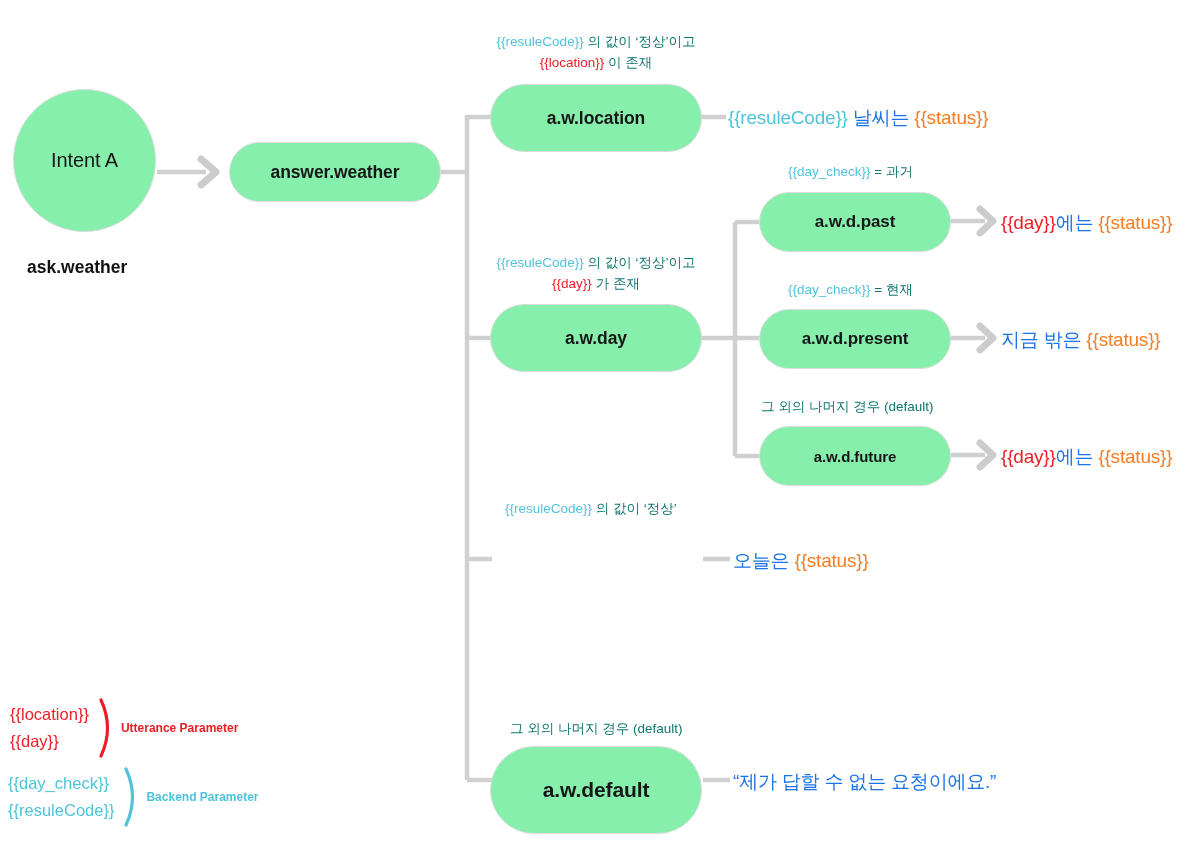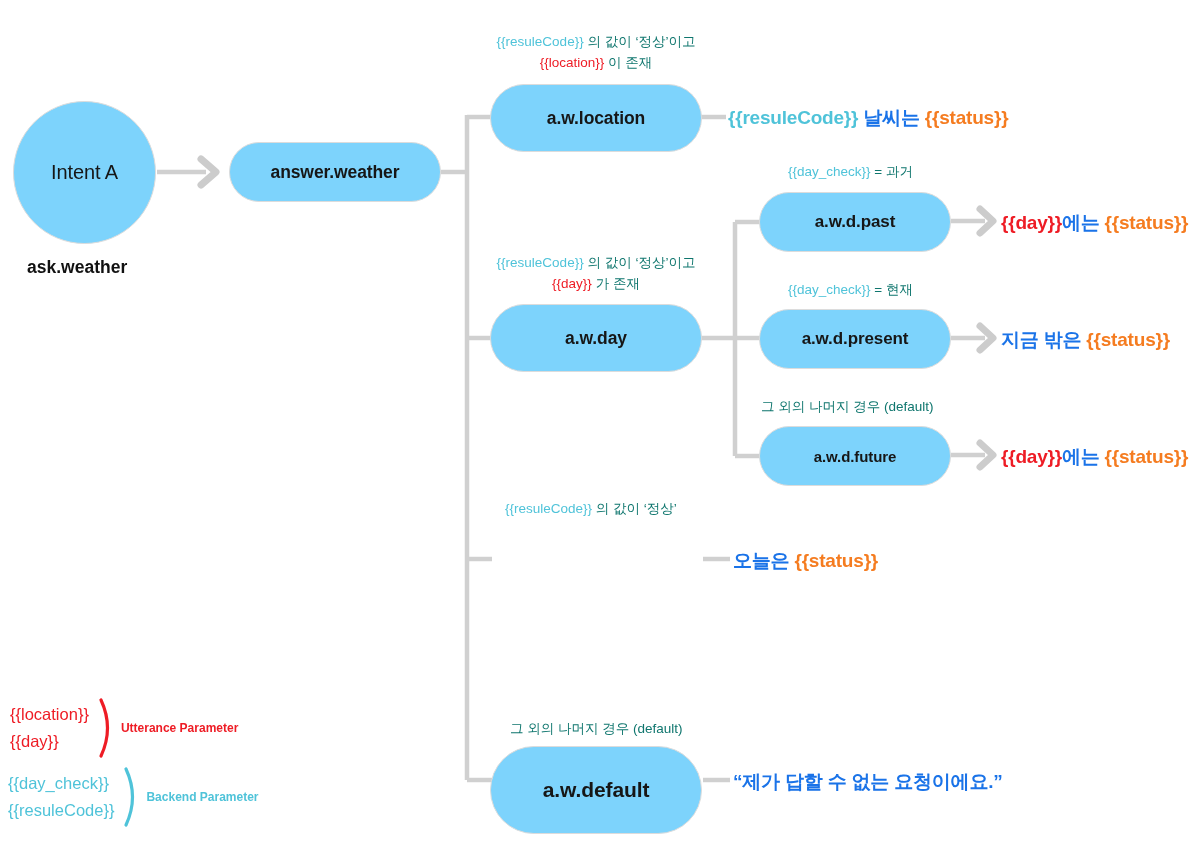--- a/index.html
+++ b/index.html
@@ -23,21 +23,21 @@
   svg.wires {
     position: absolute;
     left: 0; top: 0;
     width: 1200px;
     height: 852px;
     pointer-events: none;
   }
   .node {
     position: absolute;
     box-sizing: border-box;
-    background: #7dd3fc;
+    background: #86efac;
     border: 1.6px solid #dcdcdc;
     display: flex;
     align-items: center;
     justify-content: center;
     text-align: center;
     font-weight: bold;
     color: #161616;
     letter-spacing: -0.1px;
   }
   .node.pill { border-radius: 999px; }
@@ -56,21 +56,21 @@
     font-size: 13.5px;
     line-height: 1.55;
     color: #1c1c1c;
     white-space: nowrap;
   }
   .cond.center { text-align: center; }
 
   .resp {
     position: absolute;
     font-size: 19px;
-    font-weight: bold;
+    font-weight: normal;
     white-space: nowrap;
     letter-spacing: -0.2px;
   }
 
   .c-backend { color: #4fc3d9; }
   .c-utter   { color: #ee1c25; }
   .c-blue    { color: #1a73e8; }
   .c-orange  { color: #f57c20; }
   .c-dark    { color: #0f766e; }
 
@@ -134,21 +134,21 @@
     </g>
 
     <g stroke="#cccccc" stroke-width="7" fill="none" stroke-linecap="round" stroke-linejoin="round">
       <polyline points="201,159 216,172 201,185"></polyline>
       <polyline points="980,209 993,221 980,233"></polyline>
       <polyline points="980,326 993,338 980,350"></polyline>
       <polyline points="980,443 993,455 980,467"></polyline>
     </g>
   </svg>
 
-  <div class="node circle" style="left:13px; top:101px; width:143px; height:143px; font-size:20px;">
+  <div class="node circle" style="left:13px; top:89px; width:143px; height:143px; font-size:20px;">
     <span>Intent A</span>
   </div>
   <div class="caption" style="left:27px; top:257px;">ask.weather</div>
 
   <div class="node pill" style="left:229px; top:142px; width:212px; height:60px; font-size:17.5px;">
     <span>answer.weather</span>
   </div>
 
   <div class="cond center" style="left:492px; top:32px; width:208px;">
     <div>

